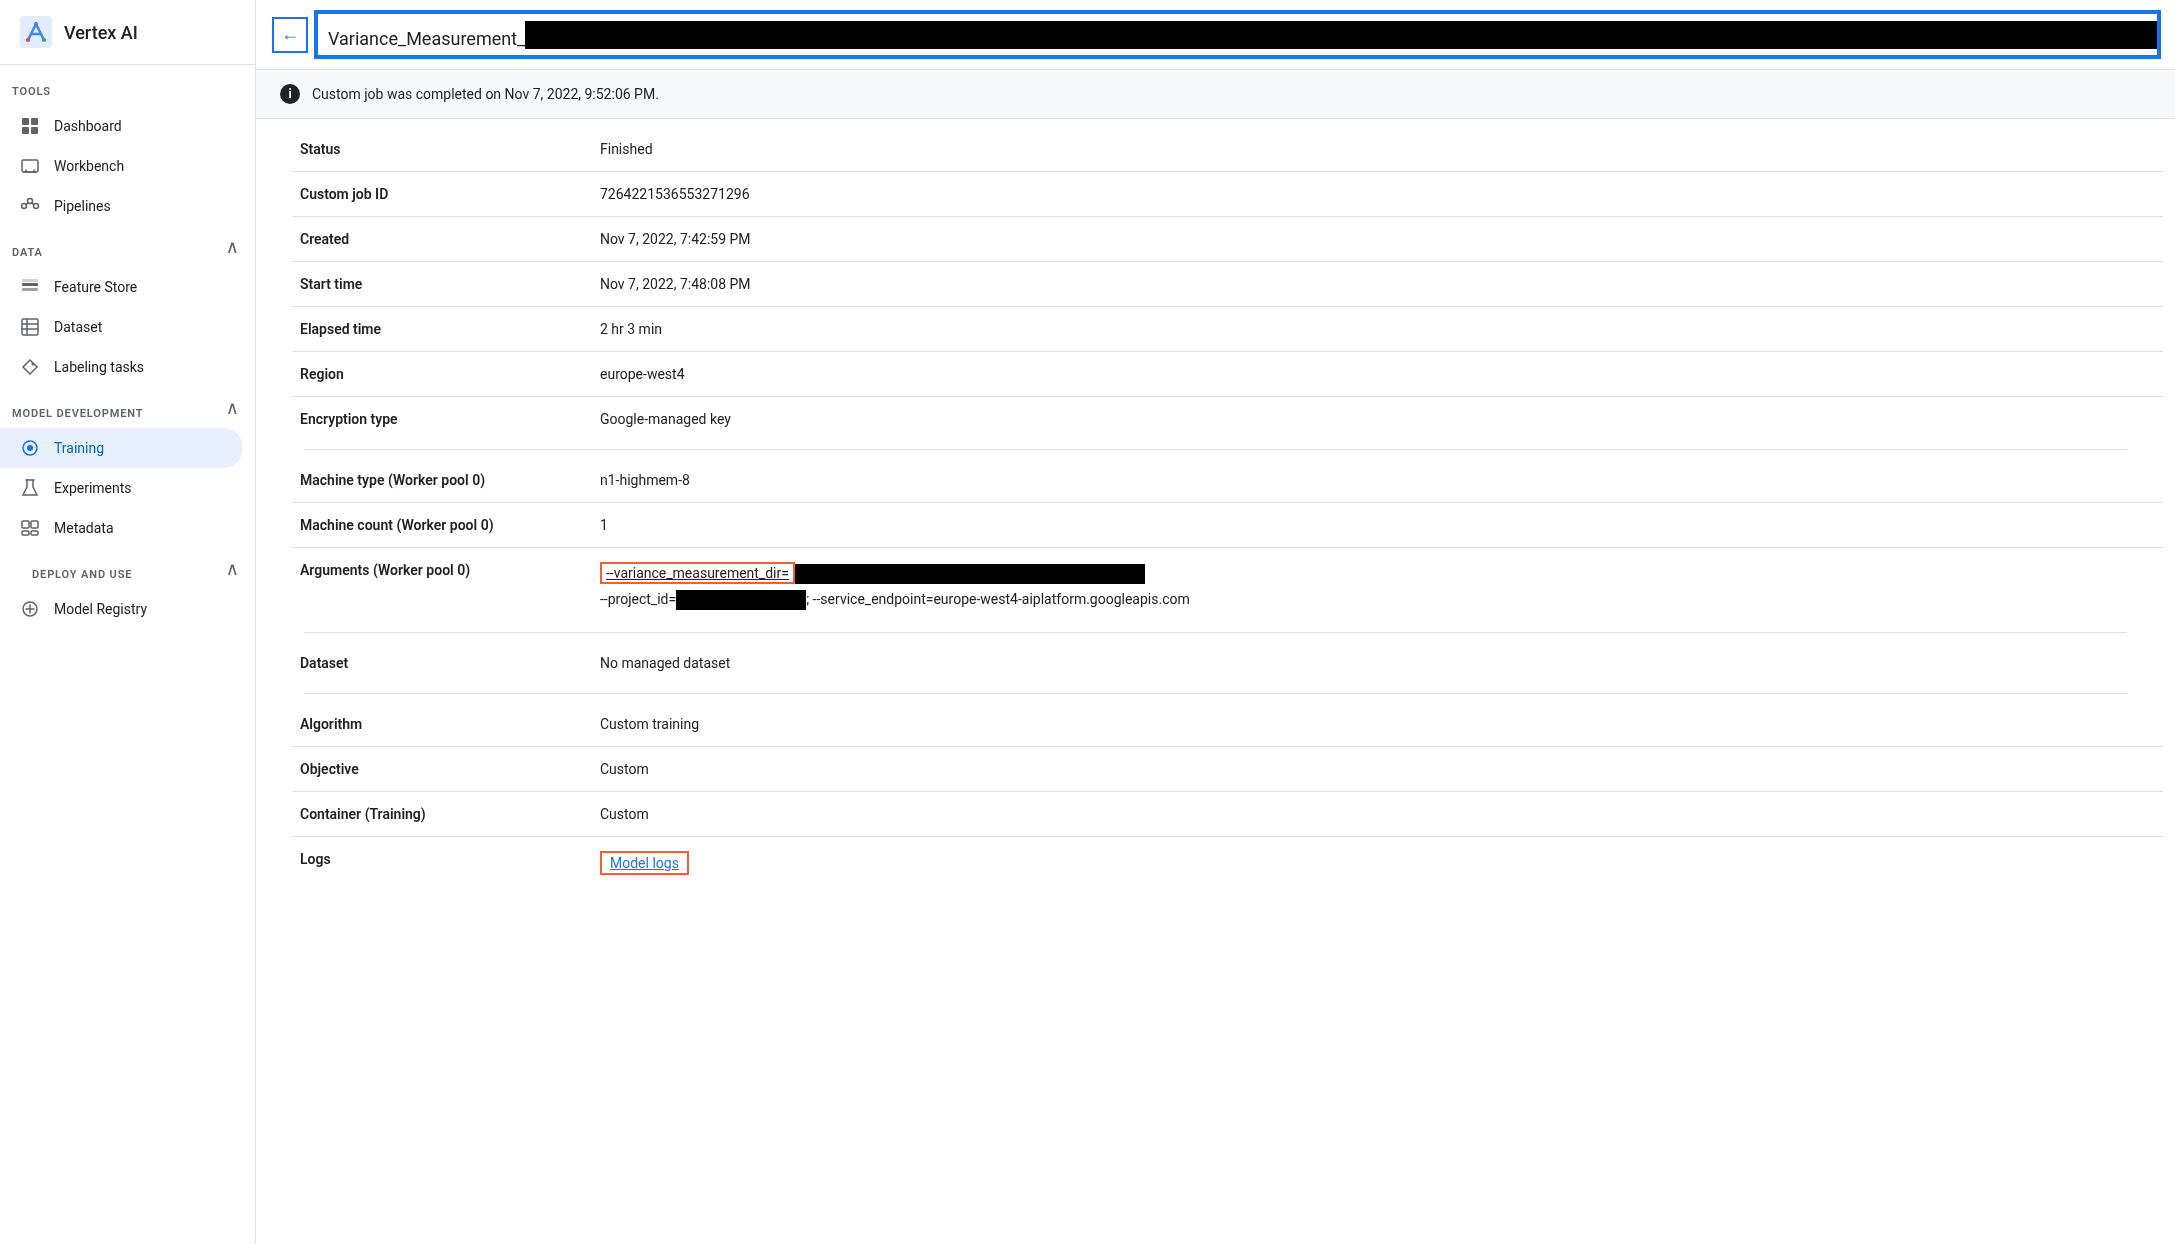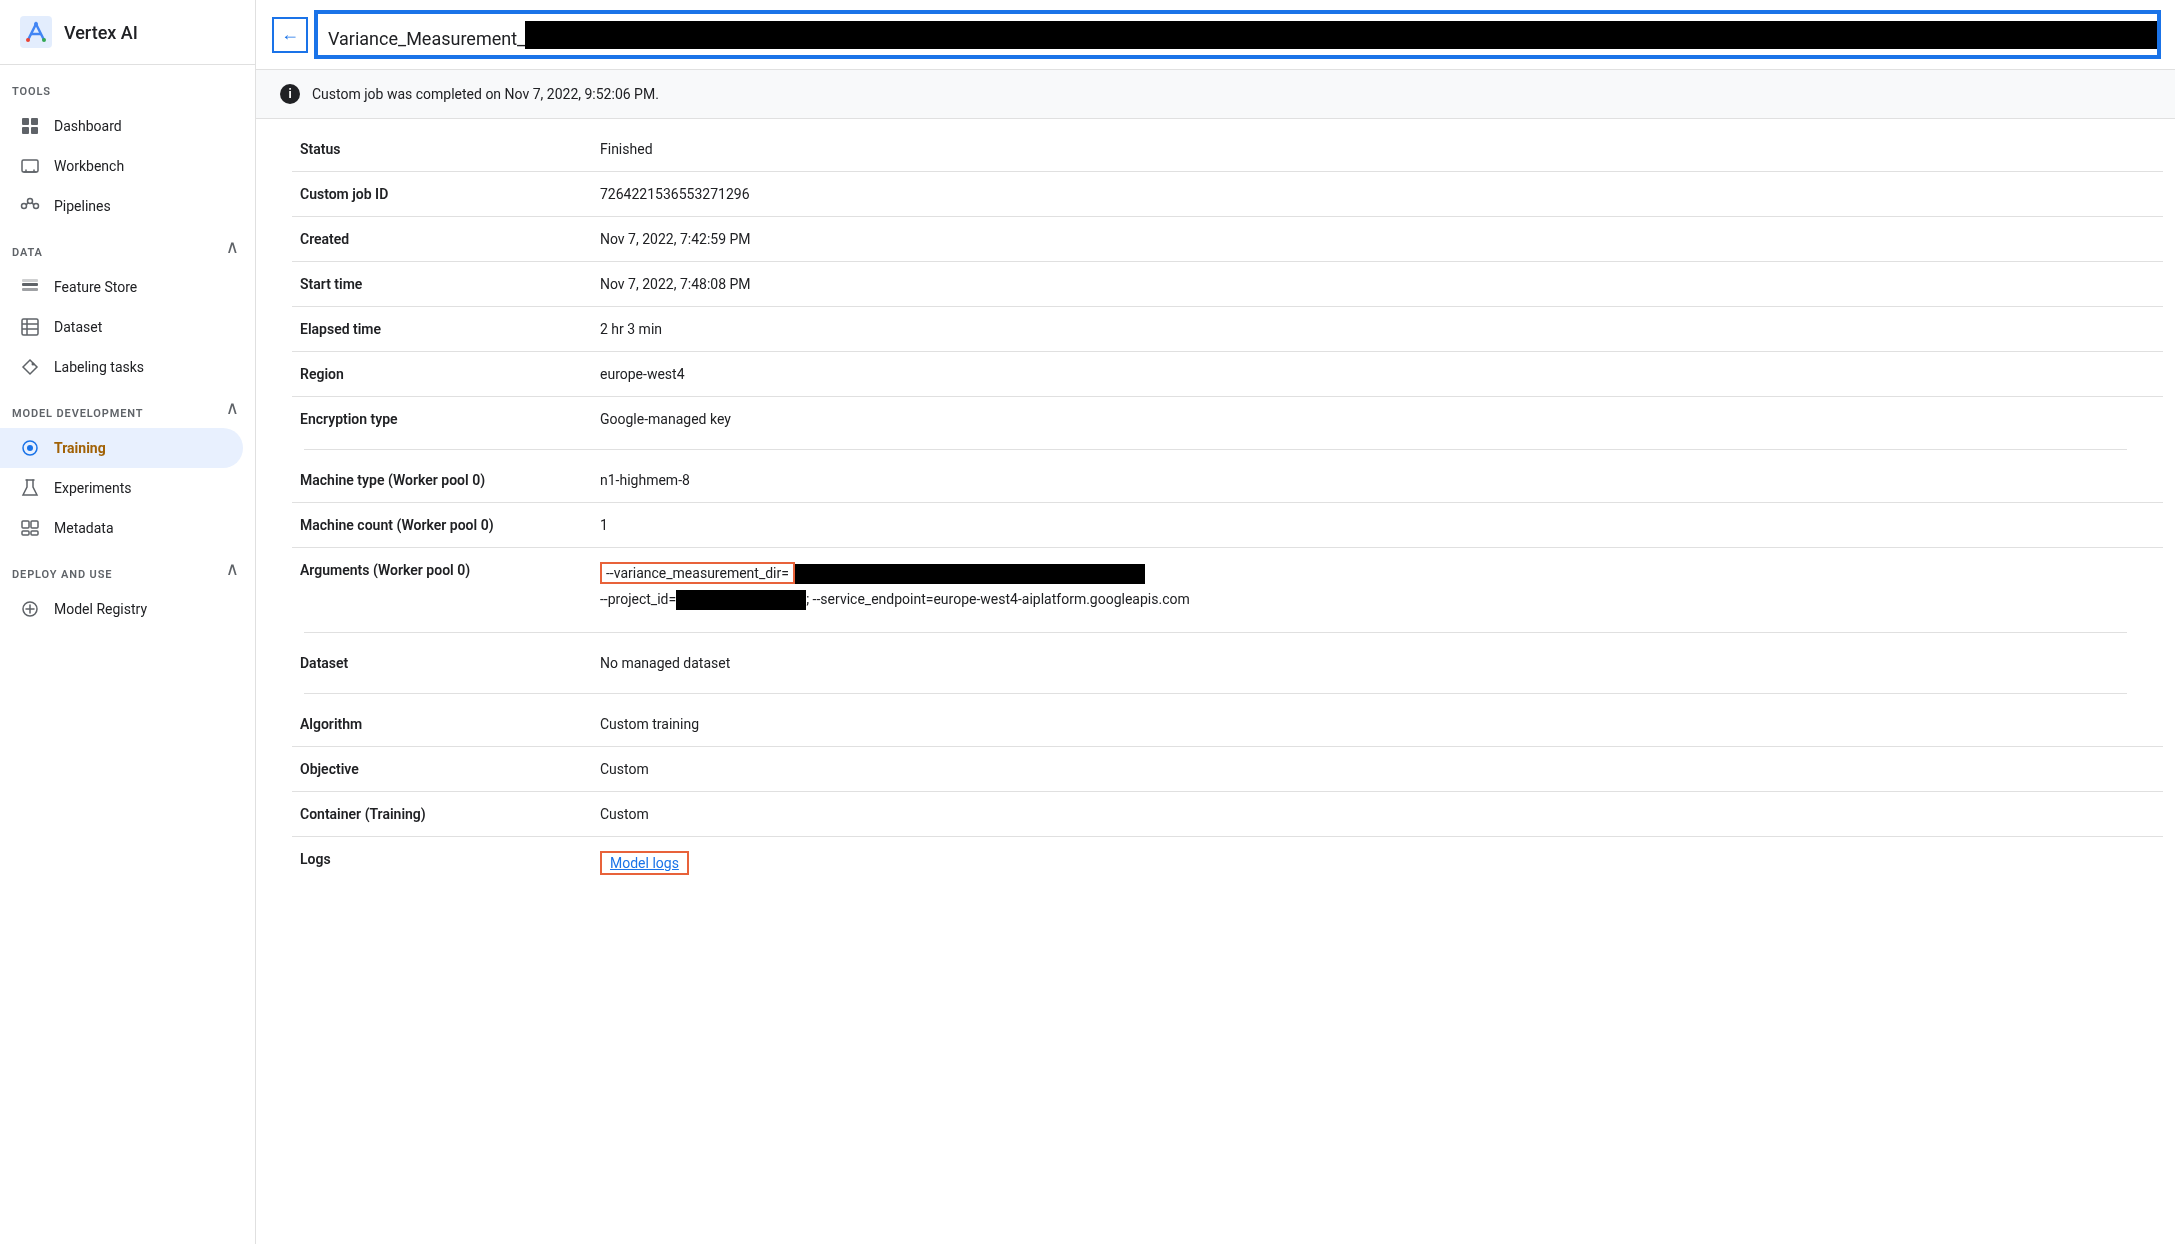--- a/index.html
+++ b/index.html
@@ -45,22 +45,22 @@
       padding: 10px 20px;
       cursor: pointer;
       color: #202124;
       font-size: 14px;
       border-radius: 0 24px 24px 0;
       margin-right: 12px;
       position: relative;
     }
     .sidebar-item.active {
       background: #e8f0fe;
-      color: #a16207;
-      font-weight: 700;
+      color: #0369a1;
+      font-weight: 400;
     }
     .sidebar-item .icon {
       width: 20px;
       height: 20px;
       display: flex;
       align-items: center;
       justify-content: center;
       color: inherit;
       flex-shrink: 0;
     }
@@ -313,21 +313,21 @@
       <svg width="20" height="20" viewBox="0 0 20 20" fill="none">
           <rect x="2" y="3" width="7" height="7" rx="1" stroke="#5f6368" stroke-width="1.5" fill="none"></rect>
           <rect x="11" y="3" width="7" height="7" rx="1" stroke="#5f6368" stroke-width="1.5" fill="none"></rect>
           <rect x="2" y="13" width="7" height="4" rx="1" stroke="#5f6368" stroke-width="1.5" fill="none"></rect>
           <rect x="11" y="13" width="7" height="4" rx="1" stroke="#5f6368" stroke-width="1.5" fill="none"></rect>
         </svg>
     </span>
     <span>Metadata</span>
   </div>
 
-  <div style="display:flex;align-items:center;">
+  <div style="display:flex;align-items:center;margin-left:20px;">
     <div class="sidebar-section-label" style="flex:1">DEPLOY AND USE</div>
     <span class="sidebar-collapse" style="padding-right:16px;font-size:18px;">∧</span>
   </div>
   <div class="sidebar-item">
     <span class="icon">
       <svg width="20" height="20" viewBox="0 0 20 20" fill="none">
           <circle cx="10" cy="10" r="7" stroke="#5f6368" stroke-width="1.5" fill="none"></circle>
           <path d="M10 6 L10 14 M6 10 L14 10" stroke="#5f6368" stroke-width="1.5" stroke-linecap="round"></path>
         </svg>
     </span>
@@ -396,21 +396,21 @@
         <td>n1-highmem-8</td>
       </tr>
       <tr>
         <td>Machine count (Worker pool 0)</td>
         <td>1</td>
       </tr>
       <tr>
         <td>Arguments (Worker pool 0)</td>
         <td>
           <span class="args-line">
-            <span class="args-highlighted" style="border:2px solid #e8623a;"><span>--variance_measurement_dir=</span></span><span class="redacted-block" style="width:350px;"></span>
+            <span class="args-highlighted" style="border:2px solid #e8623a;text-decoration:underline;"><span>--variance_measurement_dir=</span></span><span class="redacted-block" style="width:350px;"></span>
           </span>
           <span class="args-line" style="display:block;margin-top:6px;">
             <span>--project_id=</span><span class="redacted-block" style="width:130px;"></span><span>; --service_endpoint=europe-west4-aiplatform.googleapis.com</span>
           </span>
         </td>
       </tr>
     </tbody>
       </table>
 
     <hr class="section-divider">

